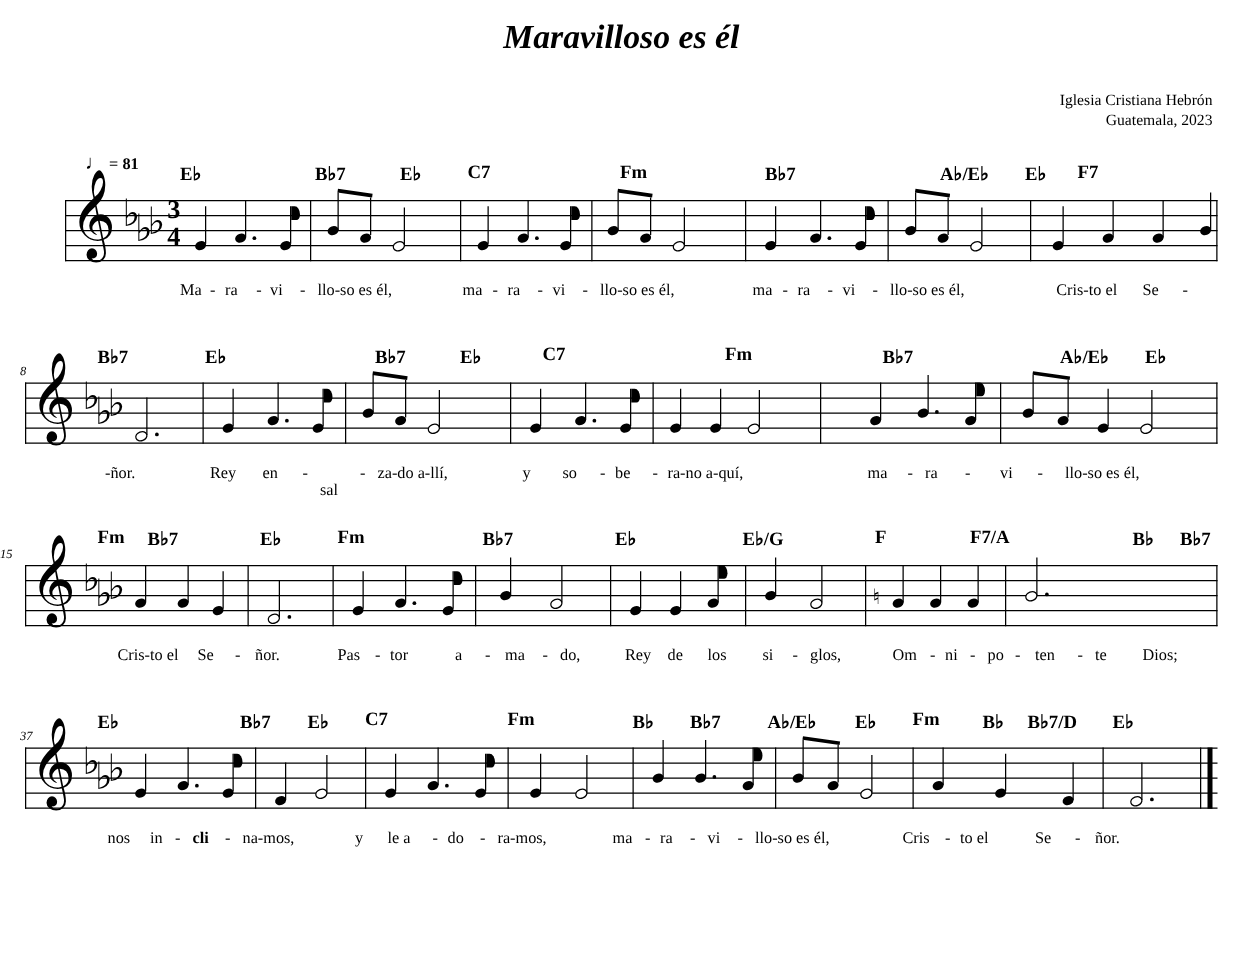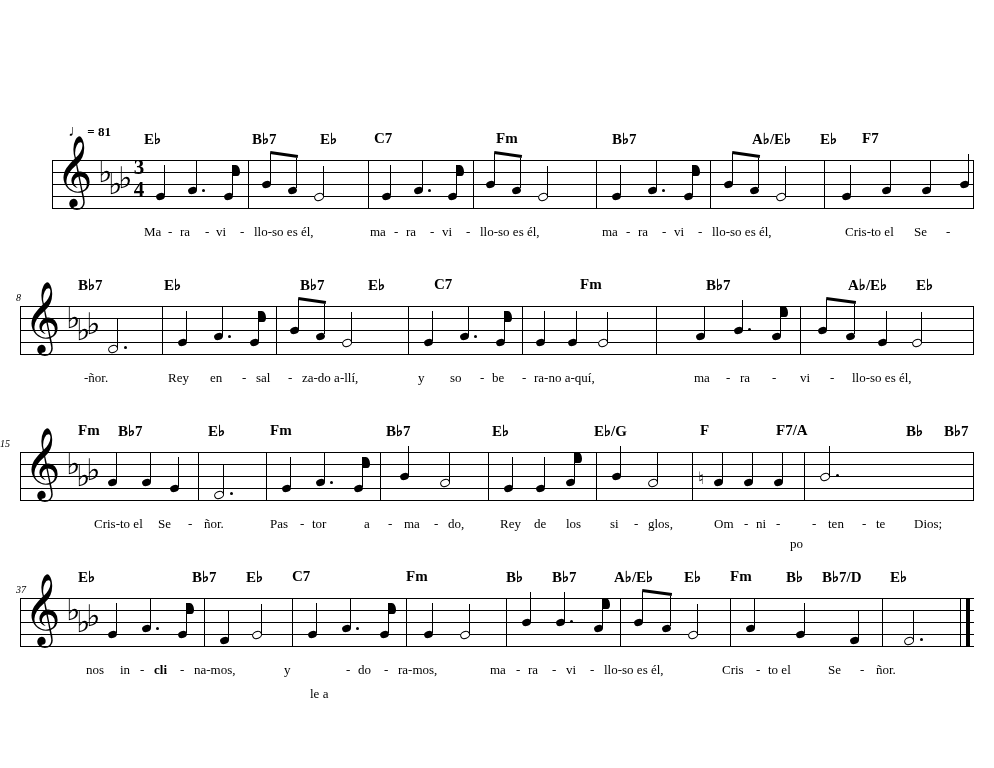--- a/index.html
+++ b/index.html
@@ -201,20 +201,25 @@
     font-size: 17px;
     font-family: "DejaVu Sans", sans-serif;
     line-height: 1;
   }
 </style>
 </head>
 <body>
 
 <div class="sheet">
 
+  <div class="title">Maravilloso es él</div>
+  <div class="composer">
+    <div>Iglesia Cristiana Hebrón</div>
+    <div>Guatemala, 2023</div>
+  </div>
 
   <div class="tempo-mark">
     <span class="notehead">♩</span>
     <span>= 81</span>
   </div>
 
   <div class="system" style="top:160px;">
     <div class="staff">
       <div class="line"></div>
       <div class="line"></div>
@@ -420,21 +425,21 @@
     <div class="chord" style="left:434px; top:-30px;">C7</div>
     <div class="chord" style="left:580px; top:-30px;">Fm</div>
     <div class="chord" style="left:706px; top:-30px;">B♭7</div>
     <div class="chord" style="left:848px; top:-30px;">A♭/E♭</div>
     <div class="chord" style="left:916px; top:-30px;">E♭</div>
 
     <div class="lyric" style="left:84px; top:64px;">-ñor.</div>
     <div class="lyric" style="left:168px; top:64px;">Rey</div>
     <div class="lyric" style="left:210px; top:64px;">en</div>
     <div class="lyric" style="left:242px; top:64px;">-</div>
-    <div class="lyric" style="left:256px; top:64px;">sal</div>
+    <div class="lyric" style="left:256px; top:78px;">sal</div>
     <div class="lyric" style="left:288px; top:64px;">-</div>
     <div class="lyric" style="left:302px; top:64px;">za-do a-llí,</div>
     <div class="lyric" style="left:418px; top:64px;">y</div>
     <div class="lyric" style="left:450px; top:64px;">so</div>
     <div class="lyric" style="left:480px; top:64px;">-</div>
     <div class="lyric" style="left:492px; top:64px;font-family:Liberation Serif, serif;">be</div>
     <div class="lyric" style="left:522px; top:64px;">-</div>
     <div class="lyric" style="left:534px; top:64px;">ra-no a-quí,</div>
     <div class="lyric" style="left:694px; top:64px;">ma</div>
     <div class="lyric" style="left:726px; top:64px;">-</div>
@@ -546,21 +551,21 @@
     <div class="lyric" style="left:500px; top:64px;">Rey</div>
     <div class="lyric" style="left:534px; top:64px;">de</div>
     <div class="lyric" style="left:566px; top:64px;">los</div>
     <div class="lyric" style="left:610px; top:64px;">si</div>
     <div class="lyric" style="left:634px; top:64px;">-</div>
     <div class="lyric" style="left:648px; top:64px;">glos,</div>
     <div class="lyric" style="left:714px; top:64px;">Om</div>
     <div class="lyric" style="left:744px; top:64px;">-</div>
     <div class="lyric" style="left:756px; top:64px;">ni</div>
     <div class="lyric" style="left:776px; top:64px;">-</div>
-    <div class="lyric" style="left:790px; top:64px;margin-top:20px;">po</div>
+    <div class="lyric" style="left:790px; top:64px;">po</div>
     <div class="lyric" style="left:812px; top:64px;">-</div>
     <div class="lyric" style="left:828px; top:64px;">ten</div>
     <div class="lyric" style="left:862px; top:64px;">-</div>
     <div class="lyric" style="left:876px; top:64px;">te</div>
     <div class="lyric" style="left:914px; top:64px;">Dios;</div>
   </div>
 
   <div class="system" style="top:598px;">
     <div class="measure-num" style="left:16px; top:-14px;">37</div>
     <div class="staff" style="left:20px; width:954px;">
@@ -657,21 +662,21 @@
     <div class="chord" style="left:822px; top:-30px;">B♭7/D</div>
     <div class="chord" style="left:890px; top:-30px;">E♭</div>
 
     <div class="lyric" style="left:86px; top:64px;">nos</div>
     <div class="lyric" style="left:120px; top:64px;">in</div>
     <div class="lyric" style="left:140px; top:64px;">-</div>
     <div class="lyric" style="left:154px; top:64px;font-weight:bold;">cli</div>
     <div class="lyric" style="left:180px; top:64px;">-</div>
     <div class="lyric" style="left:194px; top:64px;">na-mos,</div>
     <div class="lyric" style="left:284px; top:64px;">y</div>
-    <div class="lyric" style="left:310px; top:64px;margin-top:24px;">le a</div>
+    <div class="lyric" style="left:310px; top:64px;">le a</div>
     <div class="lyric" style="left:346px; top:64px;">-</div>
     <div class="lyric" style="left:358px; top:64px;">do</div>
     <div class="lyric" style="left:384px; top:64px;">-</div>
     <div class="lyric" style="left:398px; top:64px;">ra-mos,</div>
     <div class="lyric" style="left:490px; top:64px;">ma</div>
     <div class="lyric" style="left:516px; top:64px;">-</div>
     <div class="lyric" style="left:528px; top:64px;">ra</div>
     <div class="lyric" style="left:552px; top:64px;">-</div>
     <div class="lyric" style="left:566px; top:64px;">vi</div>
     <div class="lyric" style="left:590px; top:64px;">-</div>

